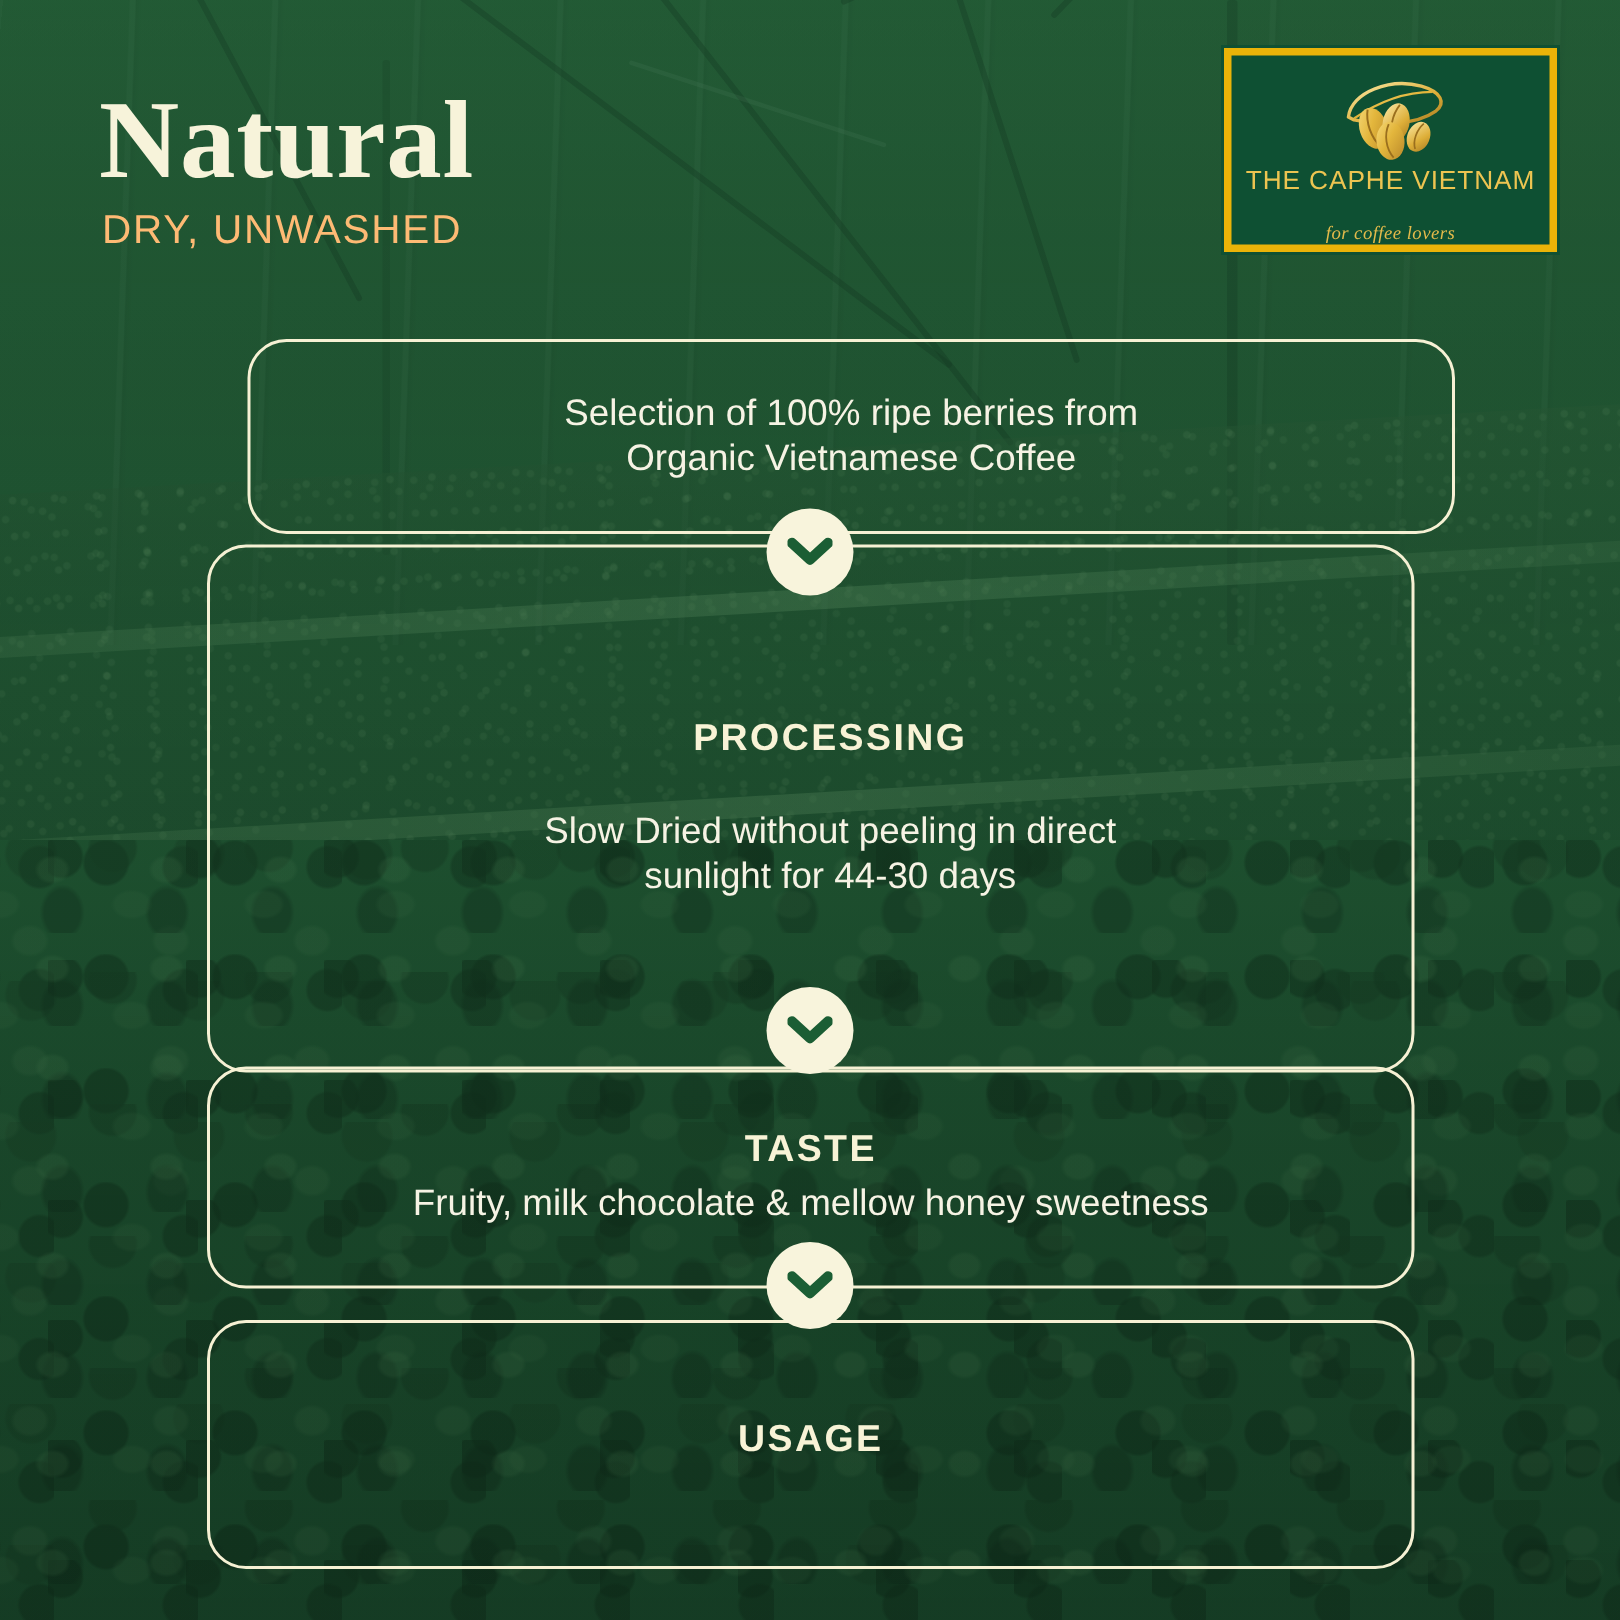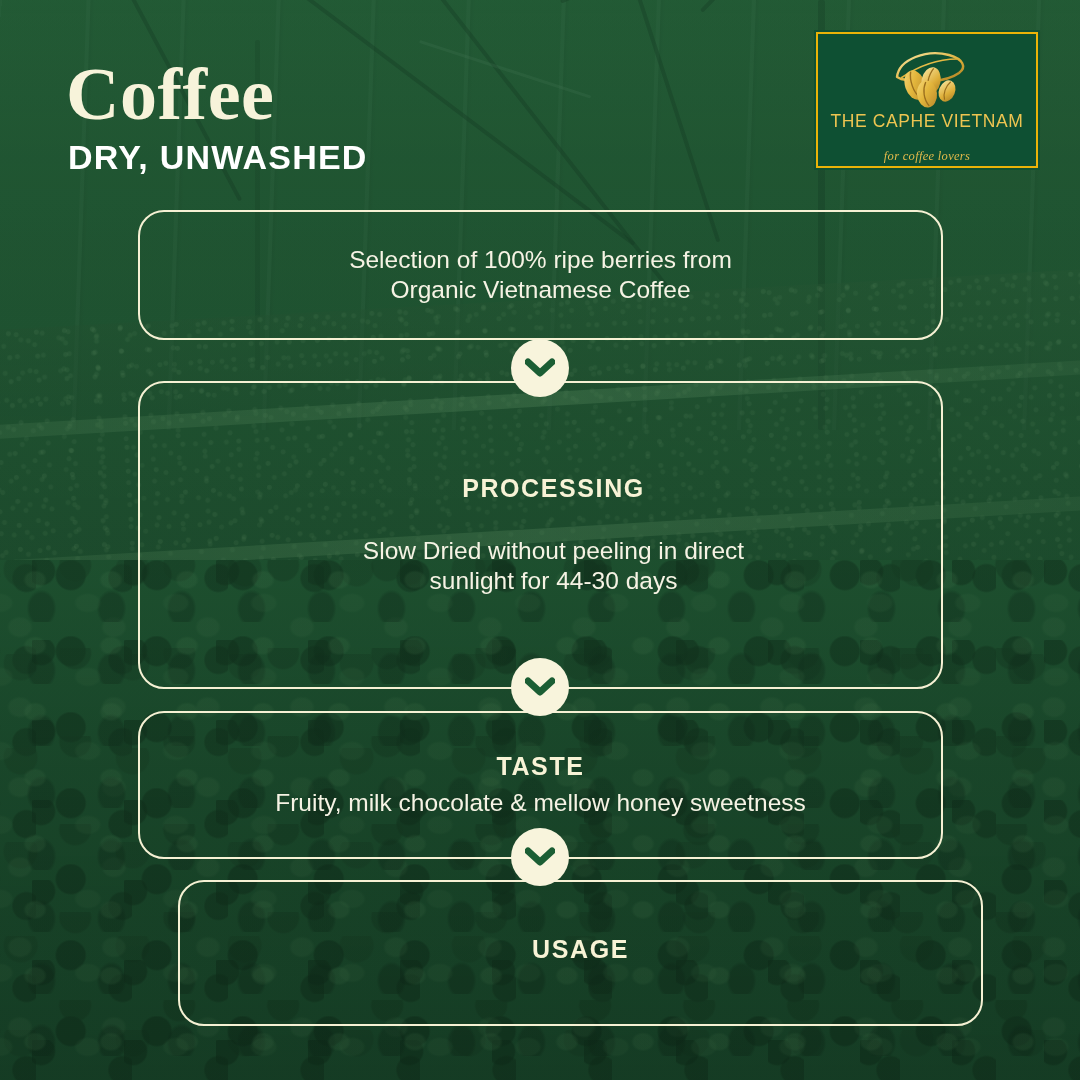--- a/index.html
+++ b/index.html
@@ -122,33 +122,33 @@
     font-weight: 700;
     font-size: 74px;
     line-height: 84px;
     color: #F7F3DA;
     letter-spacing: 0.5px;
   }
   .subtitle {
     position: absolute;
     left: 68px; top: 138px;
     font-family: "Liberation Sans", sans-serif;
-    font-weight: 700;
-    font-size: 34px;
+    font-weight: 400;
+    font-size: 27px;
     letter-spacing: 1.2px;
-    color: #ffffff;
+    color: #fdba74;
   }
 
   
   .logo {
     position: absolute;
     left: 816px; top: 32px;
     width: 222px; height: 136px;
     background: #0E5033;
-    border: 2px solid #eab308;
+    border: 5px solid #eab308;
     box-shadow: 0 0 0 2px rgba(14,80,51,.9);
     display: flex; flex-direction: column;
     align-items: center; justify-content: flex-start;
     padding-top: 13px;
   }
   .logo-mark { width: 112px; height: 62px; display:block; }
   .logo-name {
     font-family: "Liberation Sans", sans-serif;
     font-size: 17.5px; font-weight: 400;
     letter-spacing: .6px;
@@ -171,24 +171,24 @@
     width: 805px;
     border: 2.5px solid #F6F1D4;
     border-radius: 26px;
     display: flex;
     flex-direction: column;
     align-items: center;
     justify-content: center;
     text-align: center;
     color: #F6F2E2;
   }
-  #box1 { top: 210px; height: 130px; }
-  #box2 { top: 381px; height: 308px; padding-left: 26px; }
+  #box1 { top: 226px; height: 130px; margin-left: 27px; }
+  #box2 { top: 363px; height: 352px; padding-left: 26px; }
   #box3 { top: 711px; height: 148px; }
-  #box4 { top: 880px; height: 146px; margin-left: 40px; }
+  #box4 { top: 880px; height: 166px; }
 
   .box-heading {
     font-family: "Liberation Sans", sans-serif;
     font-weight: 700;
     font-size: 25px;
     letter-spacing: 1.6px;
     color: #F8F3D6;
     margin-bottom: 7px;
   }
   .box-text {
@@ -243,21 +243,21 @@
 
     <div class="bg-cherries">
       <div class="cherry-grain"></div>
     </div>
 
     <div class="bg-wash"></div>
     <div class="bg-wash2"></div>
   </div>
 
   <div class="header">
-    <div class="title">Coffee</div>
+    <div class="title">Natural</div>
     <div class="subtitle">DRY, UNWASHED</div>
 
     <div class="logo">
       <svg class="logo-mark" viewBox="0 0 112 62">
         <defs>
           <linearGradient id="gold" x1="0" y1="0" x2="1" y2="1">
             <stop offset="0%" stop-color="#F6D97A"></stop>
             <stop offset="45%" stop-color="#E3B63C"></stop>
             <stop offset="100%" stop-color="#B8872A"></stop>
           </linearGradient>

